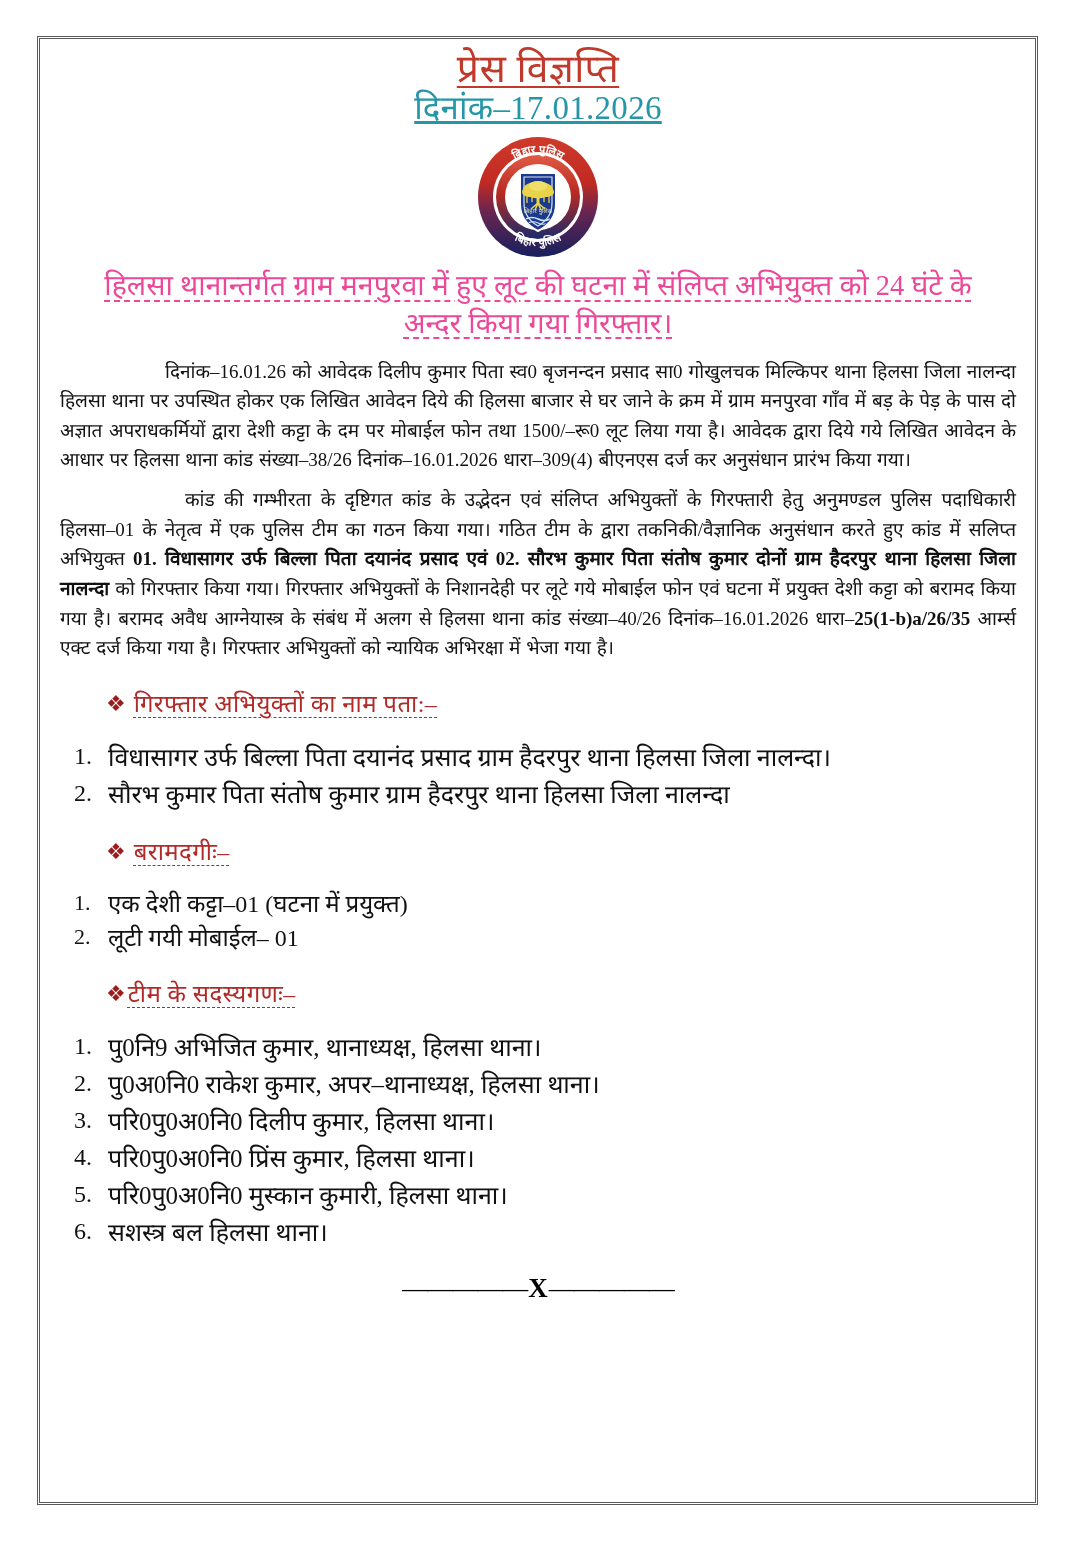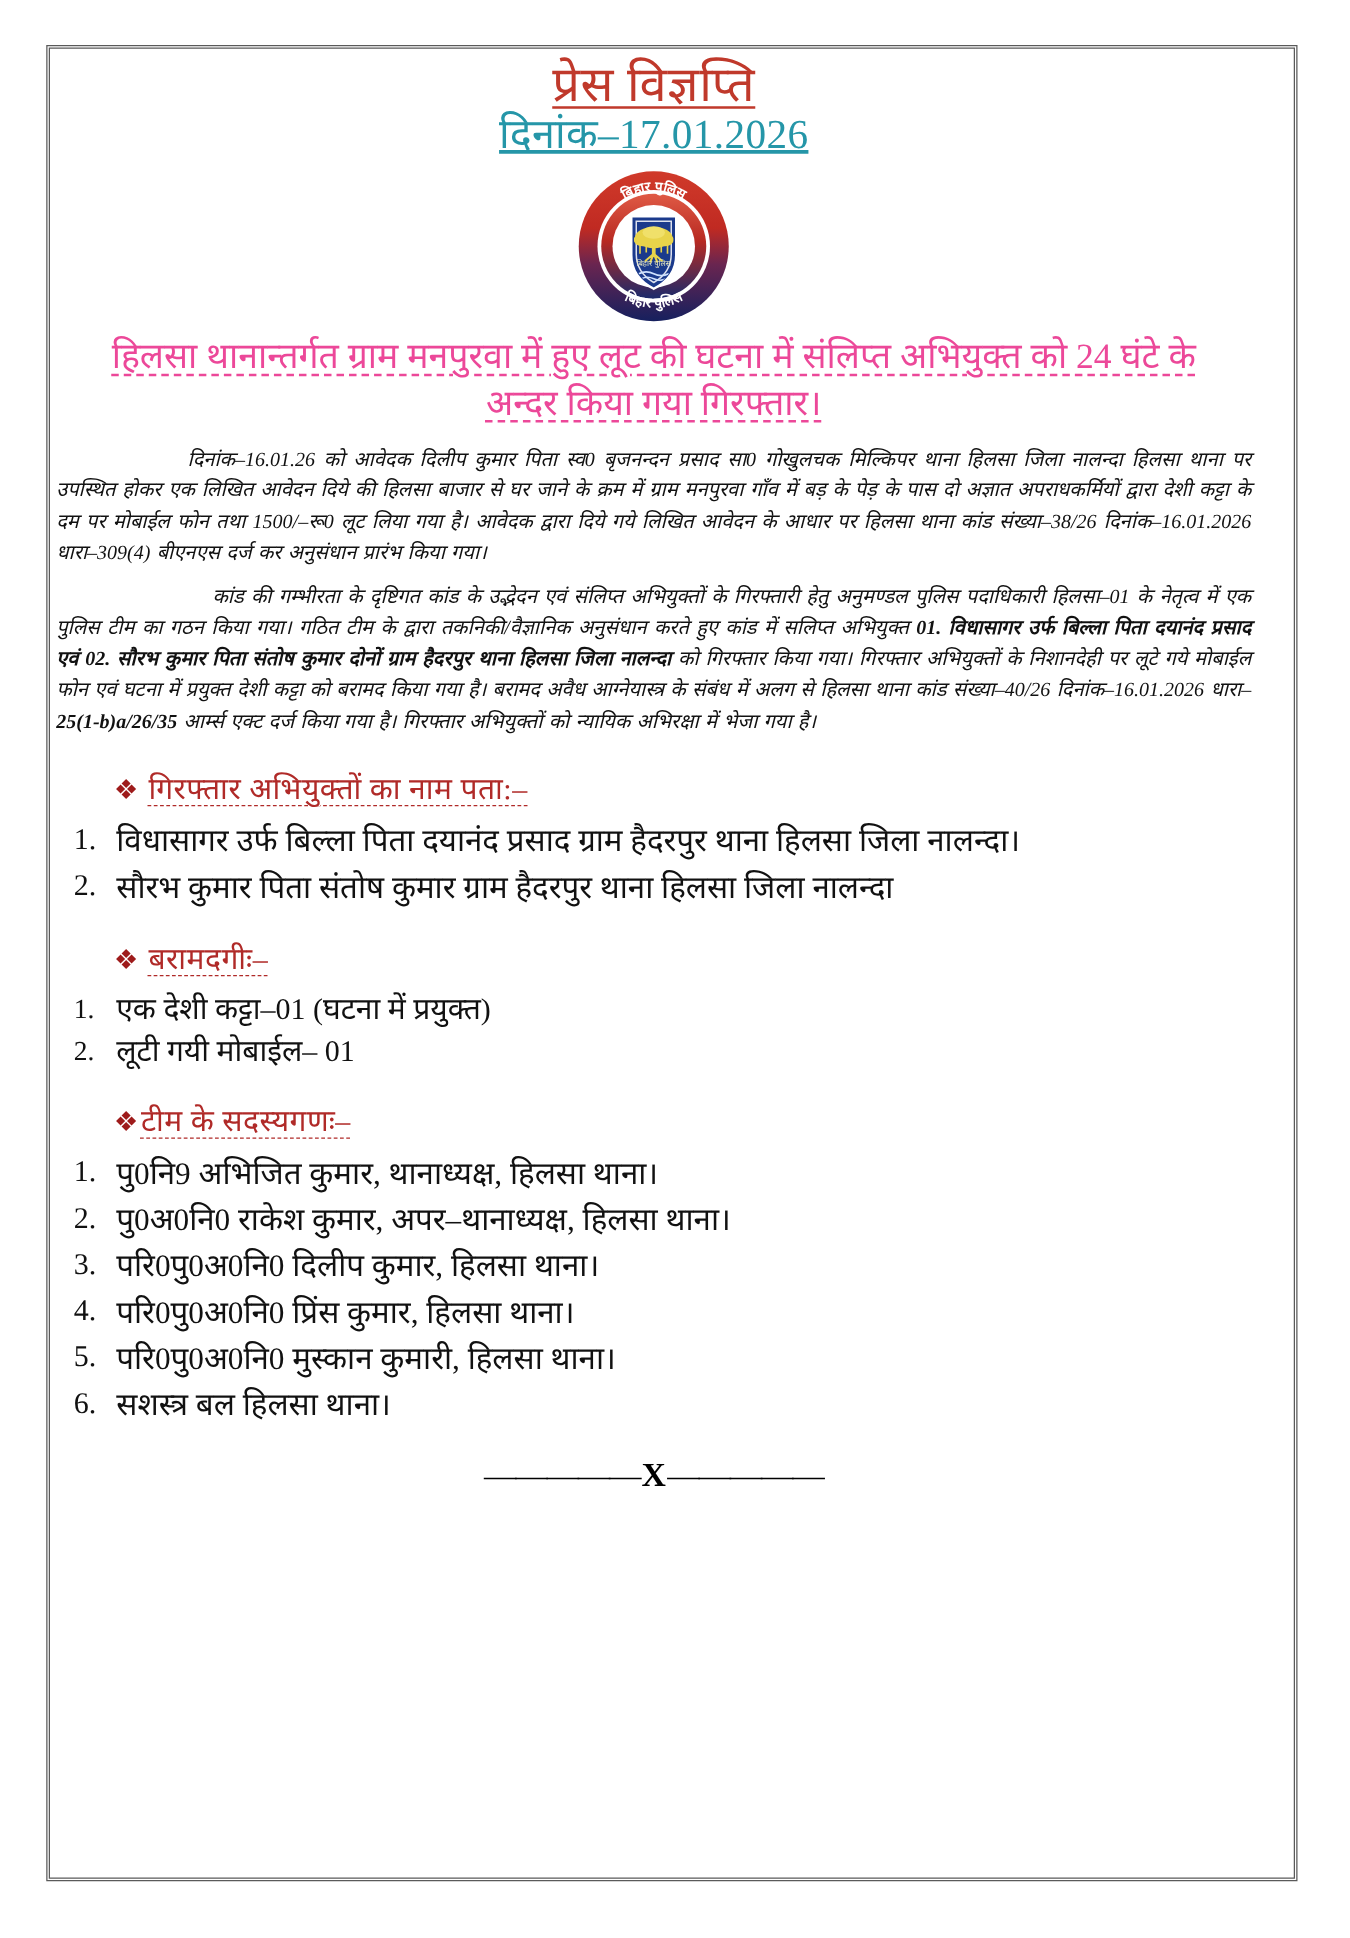--- a/index.html
+++ b/index.html
@@ -29,21 +29,21 @@
     top: 36px;
     width: 1001px;
     height: 1469px;
     border: 3px double #5a5a5a;
     box-sizing: border-box;
     pointer-events: none;
   }
 
   .content {
     position: absolute;
-    left: 31px;
+    left: 46px;
     top: 44px;
     width: 984px;
     height: 1452px;
     box-sizing: border-box;
     padding: 4px 14px 0 14px;
   }
 
   
   .hdr { text-align: center; }
 
@@ -94,29 +94,28 @@
     padding: 0 22px;
     font-weight: 400;
     text-decoration: underline;
     text-decoration-style: dashed;
     text-decoration-thickness: 1.5px;
     text-underline-offset: 5px;
   }
 
   
   .para {
-    font-size: 16px;
+    font-size: 19px;
     line-height: 1.56;
     color: #111;
     text-align: justify;
     text-align-last: left;
     margin-top: 14px;
     text-indent: 105px;
     word-spacing: 1px;
-    font-style: italic;
   }
   .para.p2 { text-indent: 125px; margin-top: 10px; }
   .para b { font-weight: bold; }
 
   
   .section { margin-top: 26px; }
   .section.tight { margin-top: 24px; }
 
   .sec-head {
     color: #b02a28;
@@ -135,21 +134,21 @@
   .sec-head .sec-text {
     text-decoration: underline;
     text-decoration-style: dashed;
     text-decoration-thickness: 1px;
     text-underline-offset: 5px;
     letter-spacing: 0.4px;
   }
   .sec-head.nogap { gap: 2px; }
 
   ol.olist {
-    margin: 8px 0 0 0;
+    margin: 20px 0 0 0;
     padding-left: 0;
     list-style: none;
     counter-reset: li;
   }
   ol.olist > li {
     counter-increment: li;
     font-size: 25px;
     line-height: 1.48;
     color: #111;
     padding-left: 48px;

